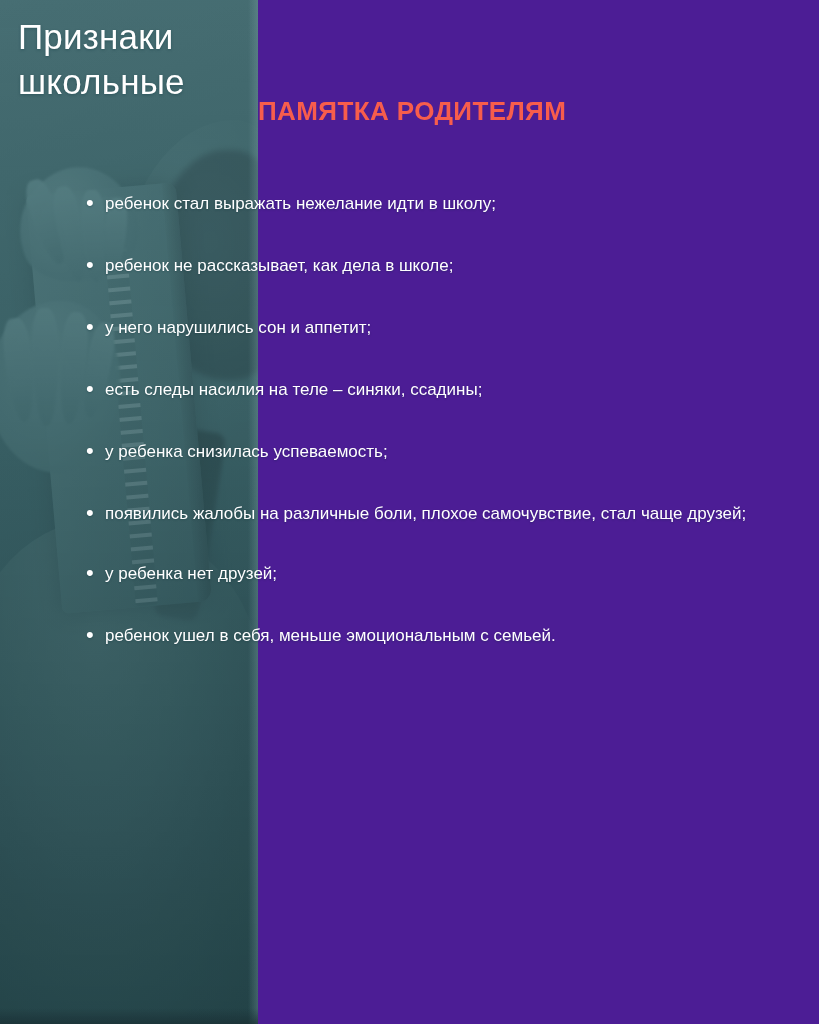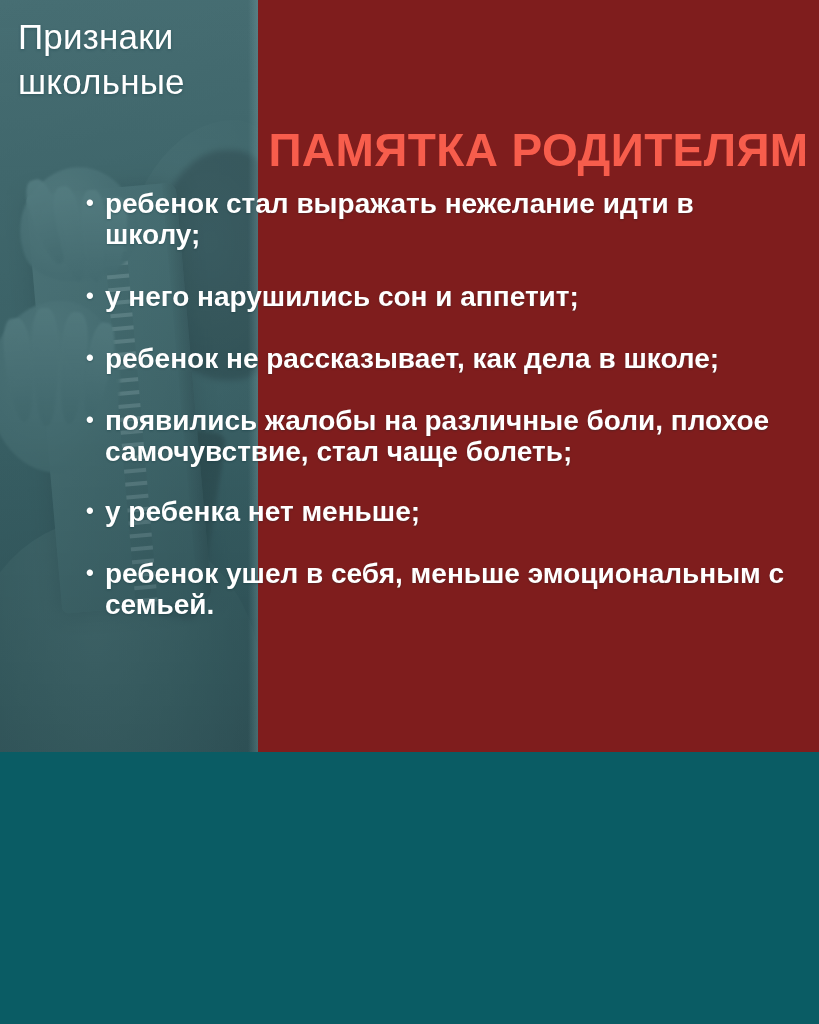--- a/index.html
+++ b/index.html
@@ -4,23 +4,23 @@
 <title>Памятка родителям</title>
 <style>
   html, body {
     margin: 0;
     padding: 0;
     background: #0a5c64;
   }
   #poster {
     position: relative;
     width: 819px;
-    height: 752px;
+    height: 1024px;
     overflow: hidden;
-    background: #7f1d1d;
+    background: #4c1d95;
     font-family: "Liberation Sans", "DejaVu Sans", sans-serif;
     -webkit-font-smoothing: antialiased;
   }
 
   
   .photo-panel {
     position: absolute;
     left: 0;
     top: 0;
     width: 258px;
@@ -209,49 +209,47 @@
     z-index: 5;
   }
   .side-title .ln3 { letter-spacing: 3.2px; }
 
   
   .main-heading {
     position: absolute;
     left: 258px;
     top: 96px;
     width: 561px;
-    text-align: center;
+    text-align: left;
     color: #f75d4c;
-    font-size: 46px;
+    font-size: 26px;
     font-weight: 700;
     letter-spacing: .4px;
     z-index: 5;
-    margin-top: 27px;
   }
 
   
   .bullets {
     position: absolute;
     left: 86px;
     top: 188px;
     width: 700px;
     z-index: 6;
     margin: 0;
     padding: 0;
     list-style: none;
   }
   .bullets li {
     position: relative;
     color: #ffffff;
-    font-size: 28px;
+    font-size: 17px;
     line-height: 31px;
     padding-left: 19px;
     margin-bottom: 31px;
     text-shadow: 0 1px 2px rgba(6,46,54,.30);
-    font-weight: bold;
   }
   .bullets li::before {
     content: "\2022";
     position: absolute;
     left: 0;
     top: -1px;
     font-size: 22px;
     color: #ffffff;
   }
   .bullets li.tight { margin-bottom: 29px; }
@@ -291,20 +289,22 @@
 
   <div class="side-title">
     <div class="ln1">Признаки</div>
     <div class="ln2">школьные</div>
   </div>
 
   <div class="main-heading">ПАМЯТКА РОДИТЕЛЯМ</div>
 
   <ul class="bullets">
     <li>ребенок стал выражать нежелание идти в школу;</li>
+    <li>ребенок не рассказывает, как дела в школе;</li>
     <li>у него нарушились сон и аппетит;</li>
-    <li>ребенок не рассказывает, как дела в школе;</li>
-    <li class="tight">появились жалобы на различные боли, плохое самочувствие, стал чаще болеть;</li>
-    <li>у ребенка нет меньше;</li>
+    <li>есть следы насилия на теле – синяки, ссадины;</li>
+    <li>у ребенка снизилась успеваемость;</li>
+    <li class="tight">появились жалобы на различные боли, плохое самочувствие, стал чаще друзей;</li>
+    <li>у ребенка нет друзей;</li>
     <li>ребенок ушел в себя, меньше эмоциональным с семьей.</li>
   </ul>
 
 </div>
 
 </body></html>

